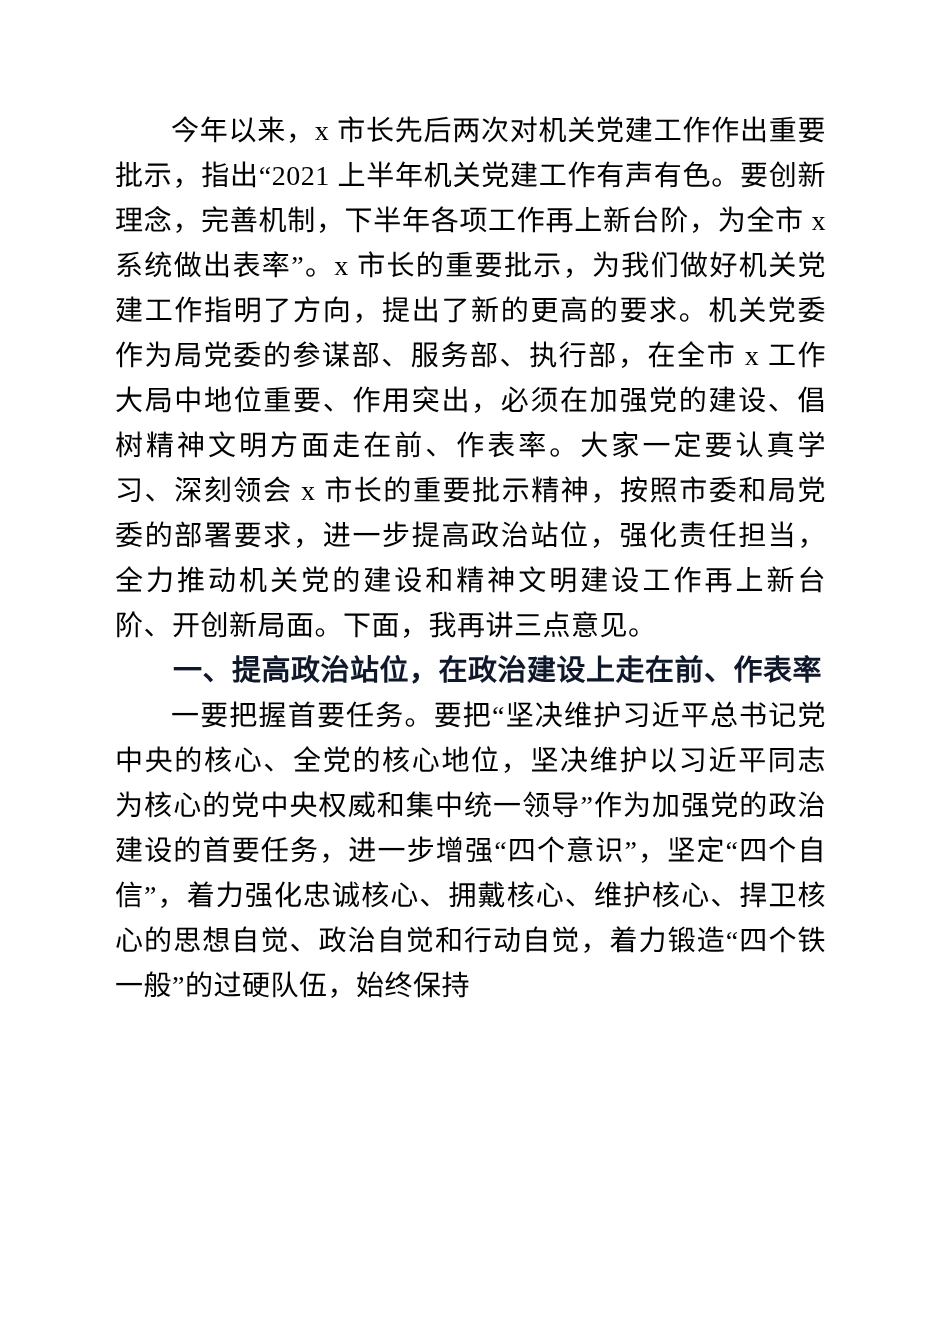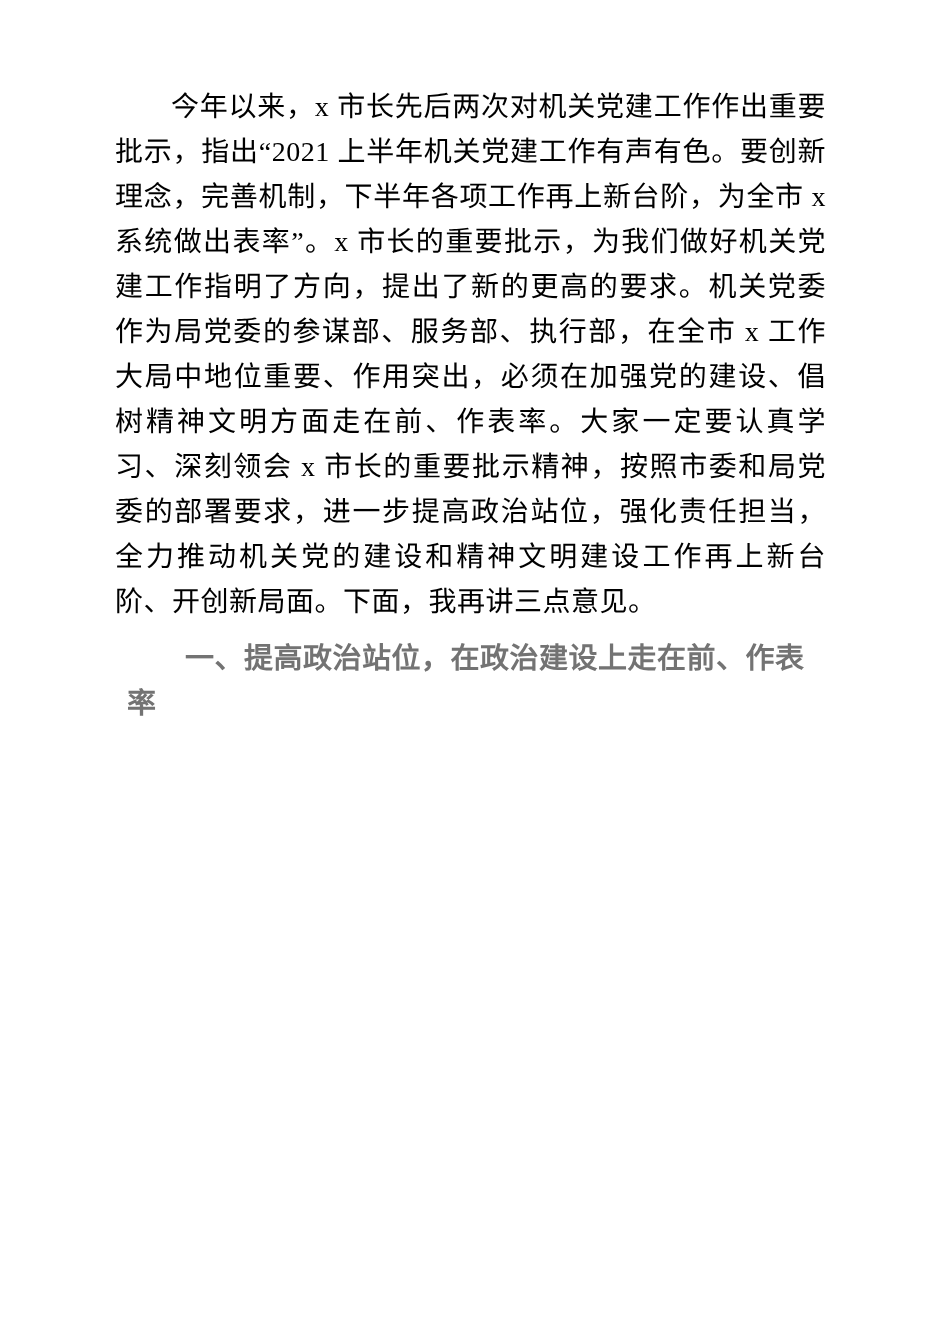--- a/index.html
+++ b/index.html
@@ -10,46 +10,47 @@
   body {
     width: 950px;
     height: 1344px;
     overflow: hidden;
     font-family: "Liberation Serif", "DejaVu Serif", serif;
   }
   .page {
     box-sizing: border-box;
     width: 938px;
     height: 1344px;
-    padding: 84px 112px 0 115px;
+    padding: 108px 112px 0 115px;
     background: #ffffff;
     color: #000000;
   }
   .para {
     margin: 0;
     font-size: 28px;
     line-height: 45px;
     text-align: justify;
     text-justify: inter-ideograph;
     text-indent: 2em;
     font-weight: 400;
     letter-spacing: 0.5px;
     color: #000000;
     font-family: "Liberation Serif", "DejaVu Serif", serif;
   }
   .heading {
-    margin: 12px;
+    margin: 0;
     font-size: 29px;
     line-height: 45px;
     text-indent: 2em;
     font-weight: 700;
     letter-spacing: 0.5px;
-    color: #737373;
+    color: #0f172a;
     font-family: "Liberation Sans", "DejaVu Sans", sans-serif;
   }
 </style>
 </head>
 <body>
 
 <div class="page">
   <p class="para">今年以来，x 市长先后两次对机关党建工作作出重要批示，指出“2021 上半年机关党建工作有声有色。要创新理念，完善机制，下半年各项工作再上新台阶，为全市 x 系统做出表率”。x 市长的重要批示，为我们做好机关党建工作指明了方向，提出了新的更高的要求。机关党委作为局党委的参谋部、服务部、执行部，在全市 x 工作大局中地位重要、作用突出，必须在加强党的建设、倡树精神文明方面走在前、作表率。大家一定要认真学习、深刻领会 x 市长的重要批示精神，按照市委和局党委的部署要求，进一步提高政治站位，强化责任担当，全力推动机关党的建设和精神文明建设工作再上新台阶、开创新局面。下面，我再讲三点意见。</p>
   <h2 class="heading">一、提高政治站位，在政治建设上走在前、作表率</h2>
+  <p class="para">一要把握首要任务。要把“坚决维护习近平总书记党中央的核心、全党的核心地位，坚决维护以习近平同志为核心的党中央权威和集中统一领导”作为加强党的政治建设的首要任务，进一步增强“四个意识”，坚定“四个自信”，着力强化忠诚核心、拥戴核心、维护核心、捍卫核心的思想自觉、政治自觉和行动自觉，着力锻造“四个铁一般”的过硬队伍，始终保持</p>
 </div>
 
 </body></html>

